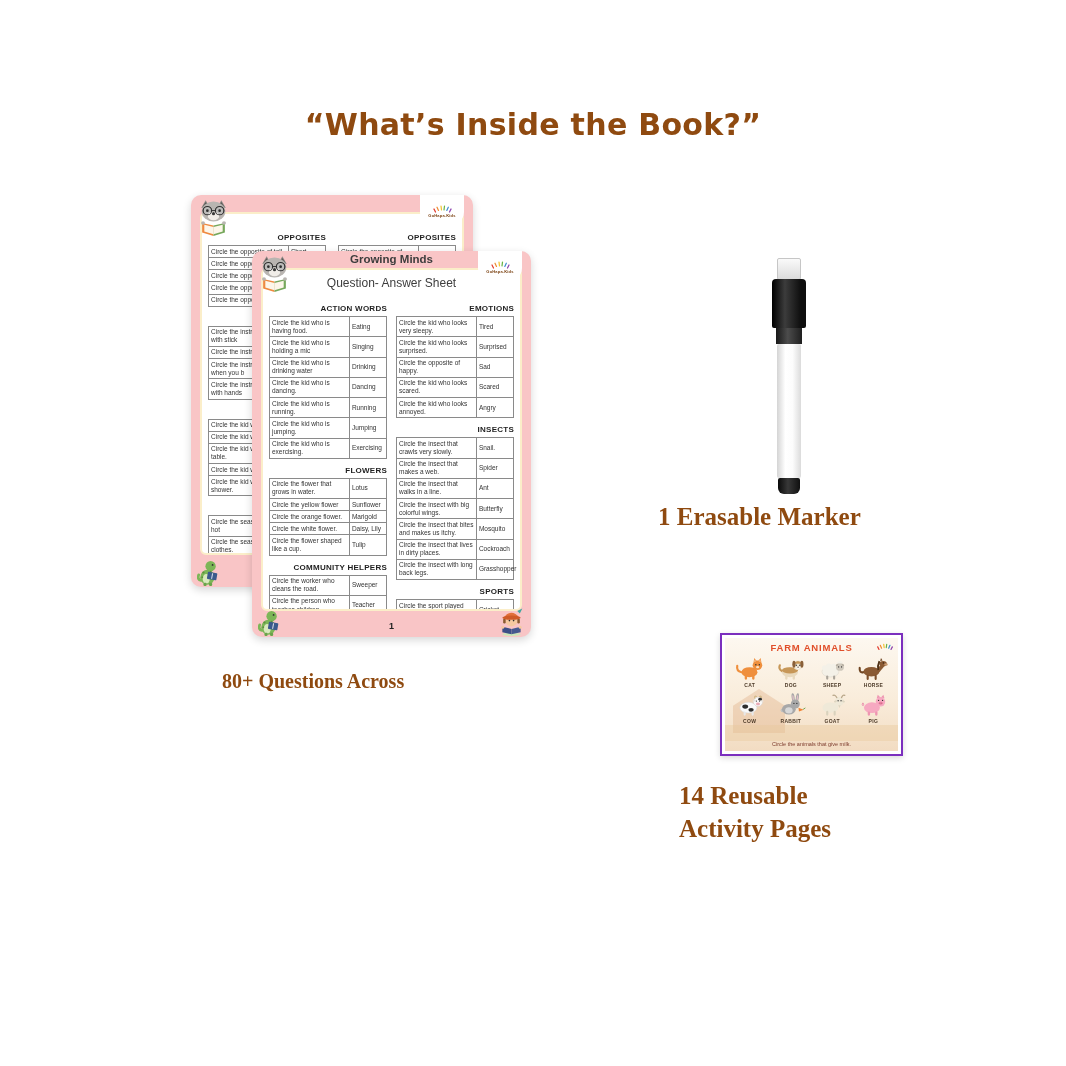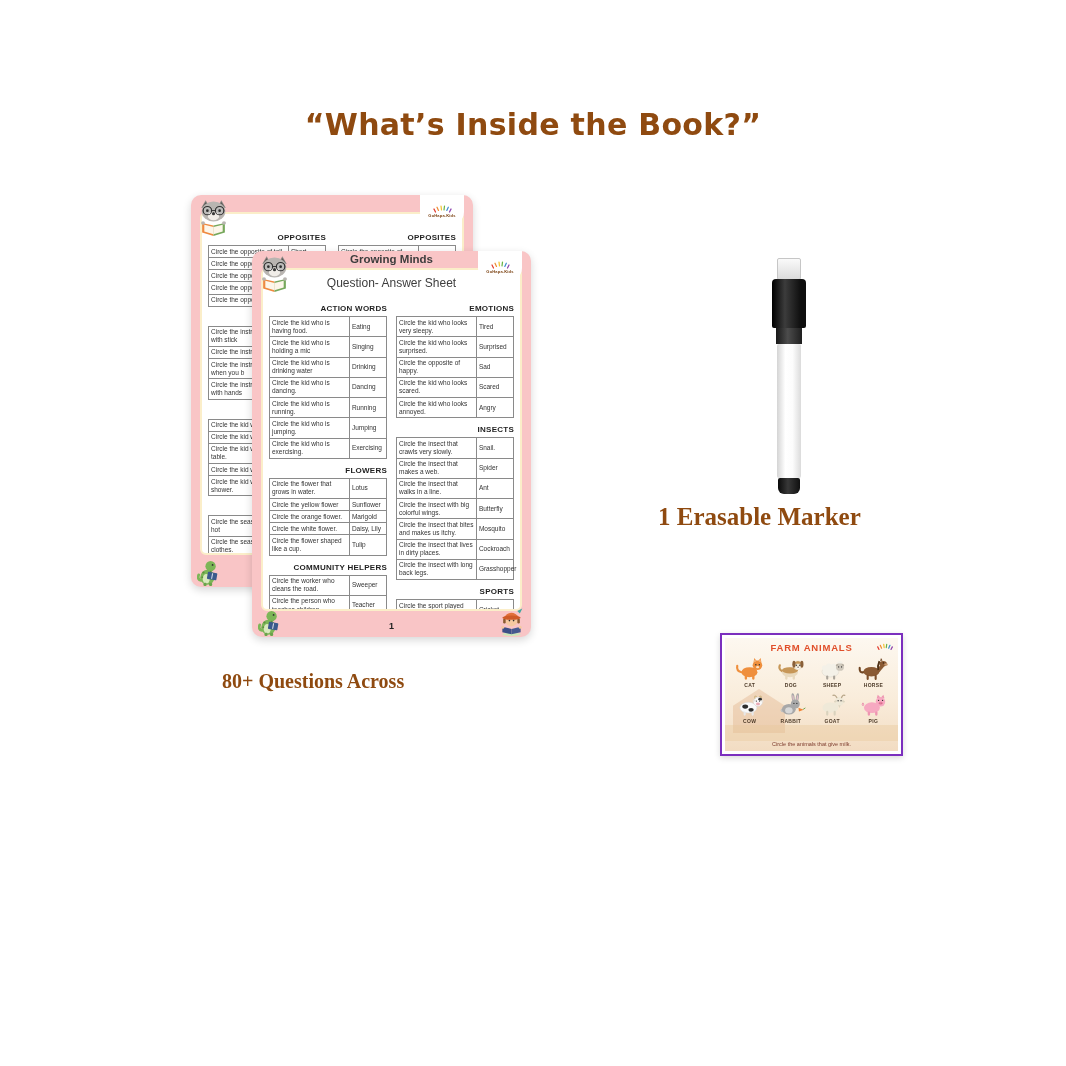--- a/index.html
+++ b/index.html
@@ -624,14 +624,18 @@
             <circle cx="42.5" cy="13.5" r="1.2" fill="#303030"></circle>
               <circle cx="50" cy="13.5" r="1.2" fill="#303030"></circle>
           </svg>
           <div class="animal-name">PIG</div>
         </div>
       </div>
       <div class="farm-instruction">Circle the animals that give milk.</div>
     </div>
   </div>
 
+  <div class="big-label reusable-label">
+    <div>14 Reusable</div>
+    <div>Activity Pages</div>
+  </div>
 
 </div>
 
 </body></html>

